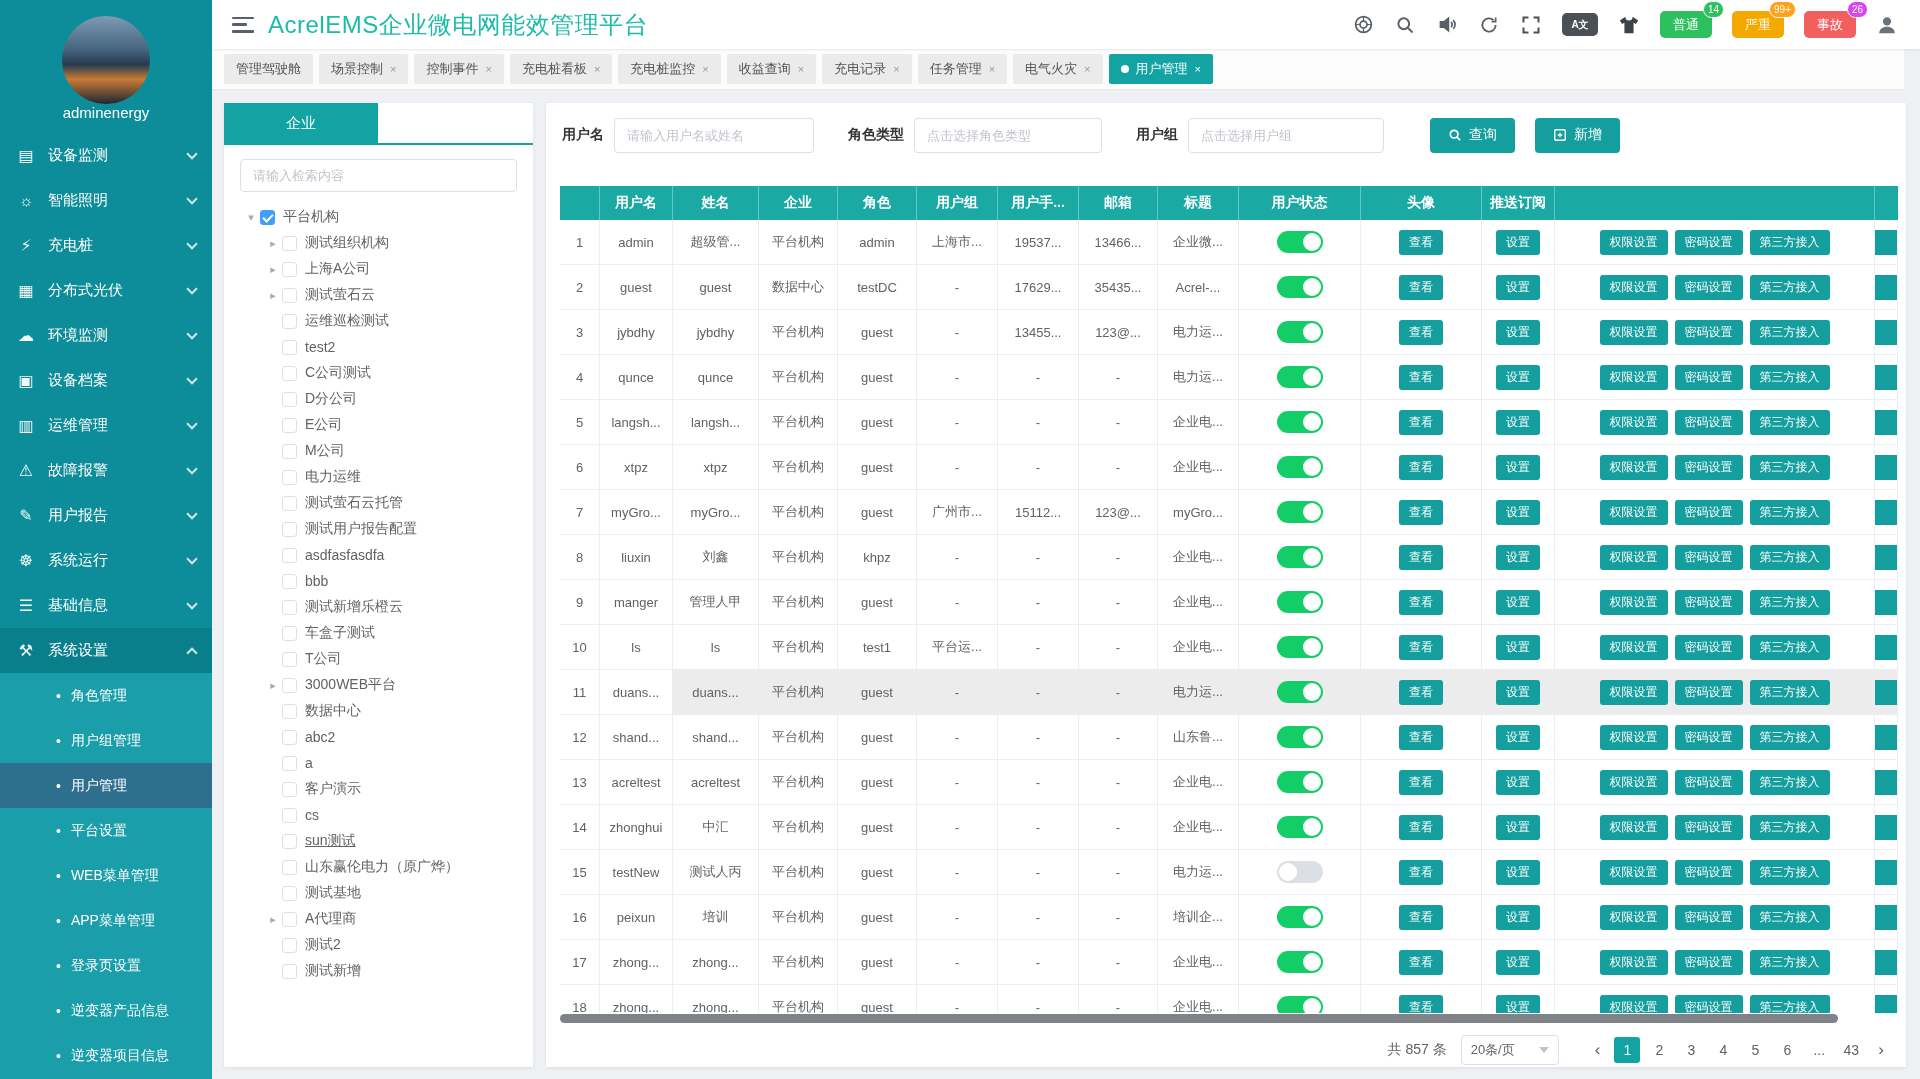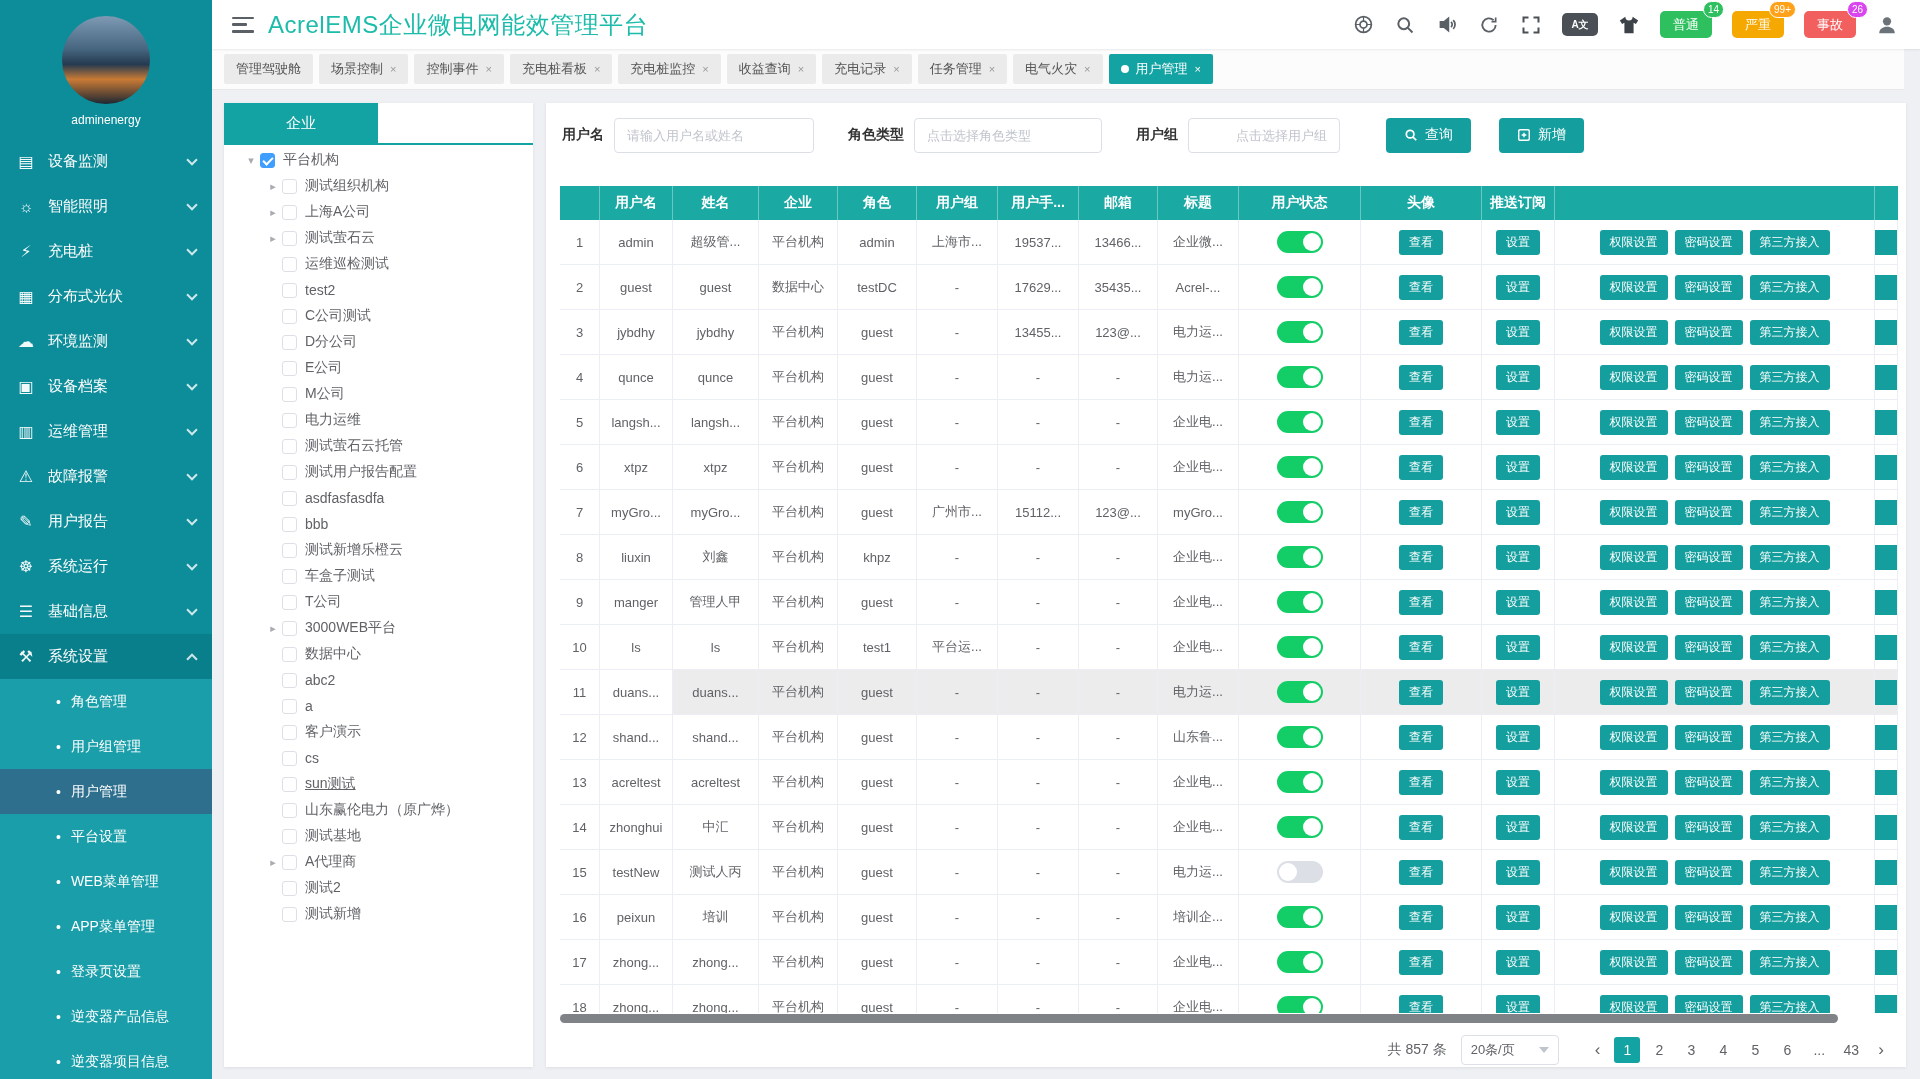--- a/index.html
+++ b/index.html
@@ -2,21 +2,21 @@
 <html><head>
 <meta charset="utf-8">
 <style>
   *{margin:0;padding:0;box-sizing:border-box;}
   html,body{width:1920px;height:1079px;overflow:hidden;font-family:"Liberation Sans","DejaVu Sans",sans-serif;background:#eef0f3;color:#606266;}
 
   
   .sidebar{position:absolute;left:0;top:0;width:212px;height:1079px;background:#0d8c99;display:flex;flex-direction:column;z-index:30;}
   .avatar-wrap{padding-top:16px;display:flex;flex-direction:column;align-items:center;}
   .avatar{width:88px;height:88px;border-radius:50%;background:linear-gradient(180deg,#7e9ab5 0%,#46657f 38%,#253a50 55%,#c97a35 72%,#1d2733 100%);}
-  .user-name{color:#fff;font-size:12px;margin-top:9px;}
+  .user-name{color:#fff;font-size:15px;}
   .menu{margin-top:12px;flex:0 0 auto;}
   .menu-item{height:45px;display:flex;align-items:center;color:#fff;font-size:15px;padding:0 16px;cursor:pointer;}
   .menu-item.expanded{background:#0a7f8c;}
   .menu-icon{width:20px;height:20px;font-size:16px;line-height:20px;text-align:center;margin-right:12px;opacity:.95;}
   .menu-label{flex:1;}
   .chev{width:8px;height:8px;border-right:2px solid rgba(255,255,255,.8);border-bottom:2px solid rgba(255,255,255,.8);transform:rotate(45deg);margin-top:-4px;}
   .chev.up{transform:rotate(-135deg);margin-top:4px;}
   .submenu{background:#1a9ea9;flex:1 1 auto;}
   .submenu-item{height:45px;display:flex;align-items:center;color:#fff;font-size:14px;padding-left:56px;cursor:pointer;}
   .submenu-item::before{content:"•";margin-right:10px;font-size:14px;}
@@ -62,25 +62,25 @@
   .cbx{width:15px;height:15px;border:1px solid #dcdfe6;border-radius:3px;background:#fff;margin-right:8px;flex:0 0 15px;position:relative;}
   .cbx.checked{background:#409eff;border-color:#409eff;}
   .cbx.checked::after{content:"";position:absolute;left:4px;top:1px;width:4px;height:8px;border-right:2px solid #fff;border-bottom:2px solid #fff;transform:rotate(45deg);}
 
   
   .main-card{position:absolute;left:546px;top:103px;width:1360px;height:964px;background:#fff;box-shadow:0 1px 3px rgba(0,0,0,.08);}
   .filter-bar{position:absolute;left:16px;top:14px;right:10px;height:36px;display:flex;align-items:center;}
   .f-label{font-size:14px;color:#333;font-weight:bold;margin-right:10px;white-space:nowrap;}
   .f-label + .f-input{margin-right:34px;}
   .f-input{height:35px;border:1px solid #dcdfe6;border-radius:4px;padding:0 12px;font-size:13px;color:#606266;outline:none;font-family:inherit;}
-  .f-input.w1{width:200px;}.f-input.w2{width:188px;}.f-input.w3{width:152px;text-align:right;}
+  .f-input.w1{width:200px;}.f-input.w2{width:188px;}.f-input.w3{width:196px;}
   .f-input::placeholder{color:#c0c4cc;}
   .btn{background:#149e9e;color:#fff;border:none;border-radius:4px;height:35px;font-size:14px;display:flex;align-items:center;gap:7px;padding:0 18px;cursor:pointer;font-family:inherit;}
   .btn.search{margin-left:12px;}
-  .btn.add{margin-left:28px;text-align:right;}
+  .btn.add{margin-left:20px;text-align:right;}
 
   
   .table-wrap{position:absolute;left:14px;top:83px;width:1338px;height:827px;overflow:hidden;}
   .tgrid{display:grid;grid-template-columns:40px 73px 86px 79px 79px 81px 81px 79px 81px 122px 121px 73px 320px 23px;}
   .thead{background:#1ba9a4;height:34px;}
   .th{color:#fff;font-size:14px;font-weight:bold;display:flex;align-items:center;justify-content:center;border-right:1px solid rgba(255,255,255,.35);white-space:nowrap;overflow:hidden;}
   .th:last-child{border-right:none;}
   .trow{height:45px;background:#fff;}
   .td{font-size:13px;color:#606266;display:flex;align-items:center;justify-content:center;border-right:1px solid #ebeef5;border-bottom:1px solid #ebeef5;white-space:nowrap;overflow:hidden;}
   .trow.hl .td:nth-child(n+3){background:#ececec;}
@@ -350,20 +350,21 @@
       <span class="dot"></span>
       <span>用户管理</span>
       <span class="close show">×</span>
     </div>
   </div>
 
 <div class="tree-card">
   <div class="tree-tabs">
     <div class="tree-tab">企业</div>
   </div>
+  <input class="tree-search" placeholder="请输入检索内容" style="">
   <div class="tree-list">
 
       <div class="tree-item" style="padding-left: 10px;">
         <span class="tree-arrow">▾</span>
         <span class="cbx checked"></span>
         <span>平台机构</span>
       </div>
 
       <div class="tree-item" style="padding-left: 32px;">
         <span class="tree-arrow">▸</span>

